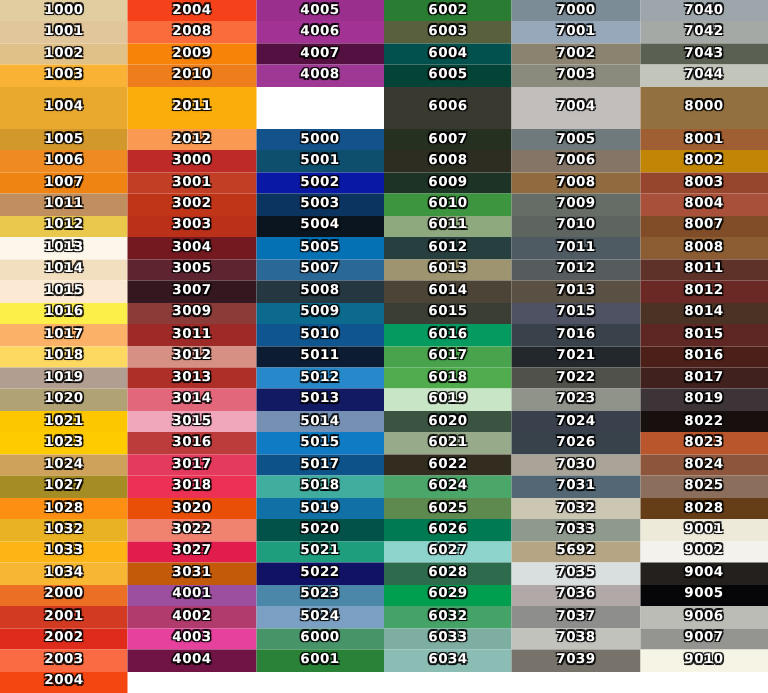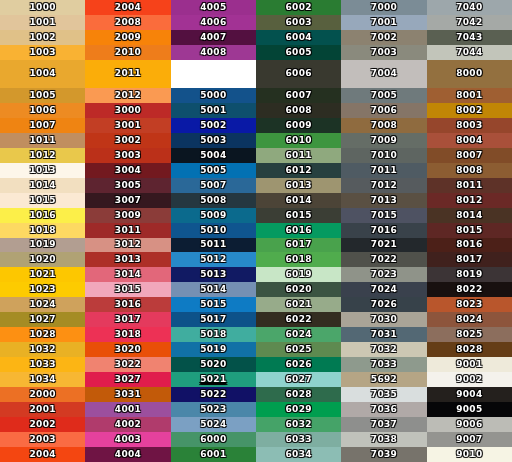--- a/index.html
+++ b/index.html
@@ -76,20 +76,23 @@
     </div>
     <div class="swatch" style="background: rgb(242, 223, 192); grid-column: 1;">
       <span class="code">1014</span>
     </div>
     <div class="swatch" style="background: rgb(251, 233, 211); grid-column: 1;">
       <span class="code">1015</span>
     </div>
     <div class="swatch" style="background: rgb(252, 239, 73); grid-column: 1;">
       <span class="code">1016</span>
     </div>
+    <div class="swatch" style="background: rgb(251, 177, 103); grid-column: 1;">
+      <span class="code">1017</span>
+    </div>
     <div class="swatch" style="background: rgb(253, 217, 98); grid-column: 1;">
       <span class="code">1018</span>
     </div>
     <div class="swatch" style="background: rgb(178, 158, 145); grid-column: 1;">
       <span class="code">1019</span>
     </div>
     <div class="swatch" style="background: rgb(176, 162, 116); grid-column: 1;">
       <span class="code">1020</span>
     </div>
     <div class="swatch" style="background: rgb(253, 199, 0); grid-column: 1;">
@@ -286,21 +289,21 @@
     </div>
     <div class="swatch" style="background: rgb(64, 173, 159); grid-column: 3;">
       <span class="code">5018</span>
     </div>
     <div class="swatch" style="background: rgb(17, 113, 166); grid-column: 3;">
       <span class="code">5019</span>
     </div>
     <div class="swatch" style="background: rgb(3, 82, 73); grid-column: 3;">
       <span class="code">5020</span>
     </div>
-    <div class="swatch" style="background: rgb(31, 158, 126); grid-column: 3; text-decoration: underline;">
+    <div class="swatch" style="background: rgb(31, 158, 126); grid-column: 3;">
       <span class="code">5021</span>
     </div>
     <div class="swatch" style="background: rgb(17, 17, 102); grid-column: 3;">
       <span class="code">5022</span>
     </div>
     <div class="swatch" style="background: rgb(75, 135, 169); grid-column: 3;">
       <span class="code">5023</span>
     </div>
     <div class="swatch" style="background: rgb(123, 160, 195); grid-column: 3;">
       <span class="code">5024</span>

